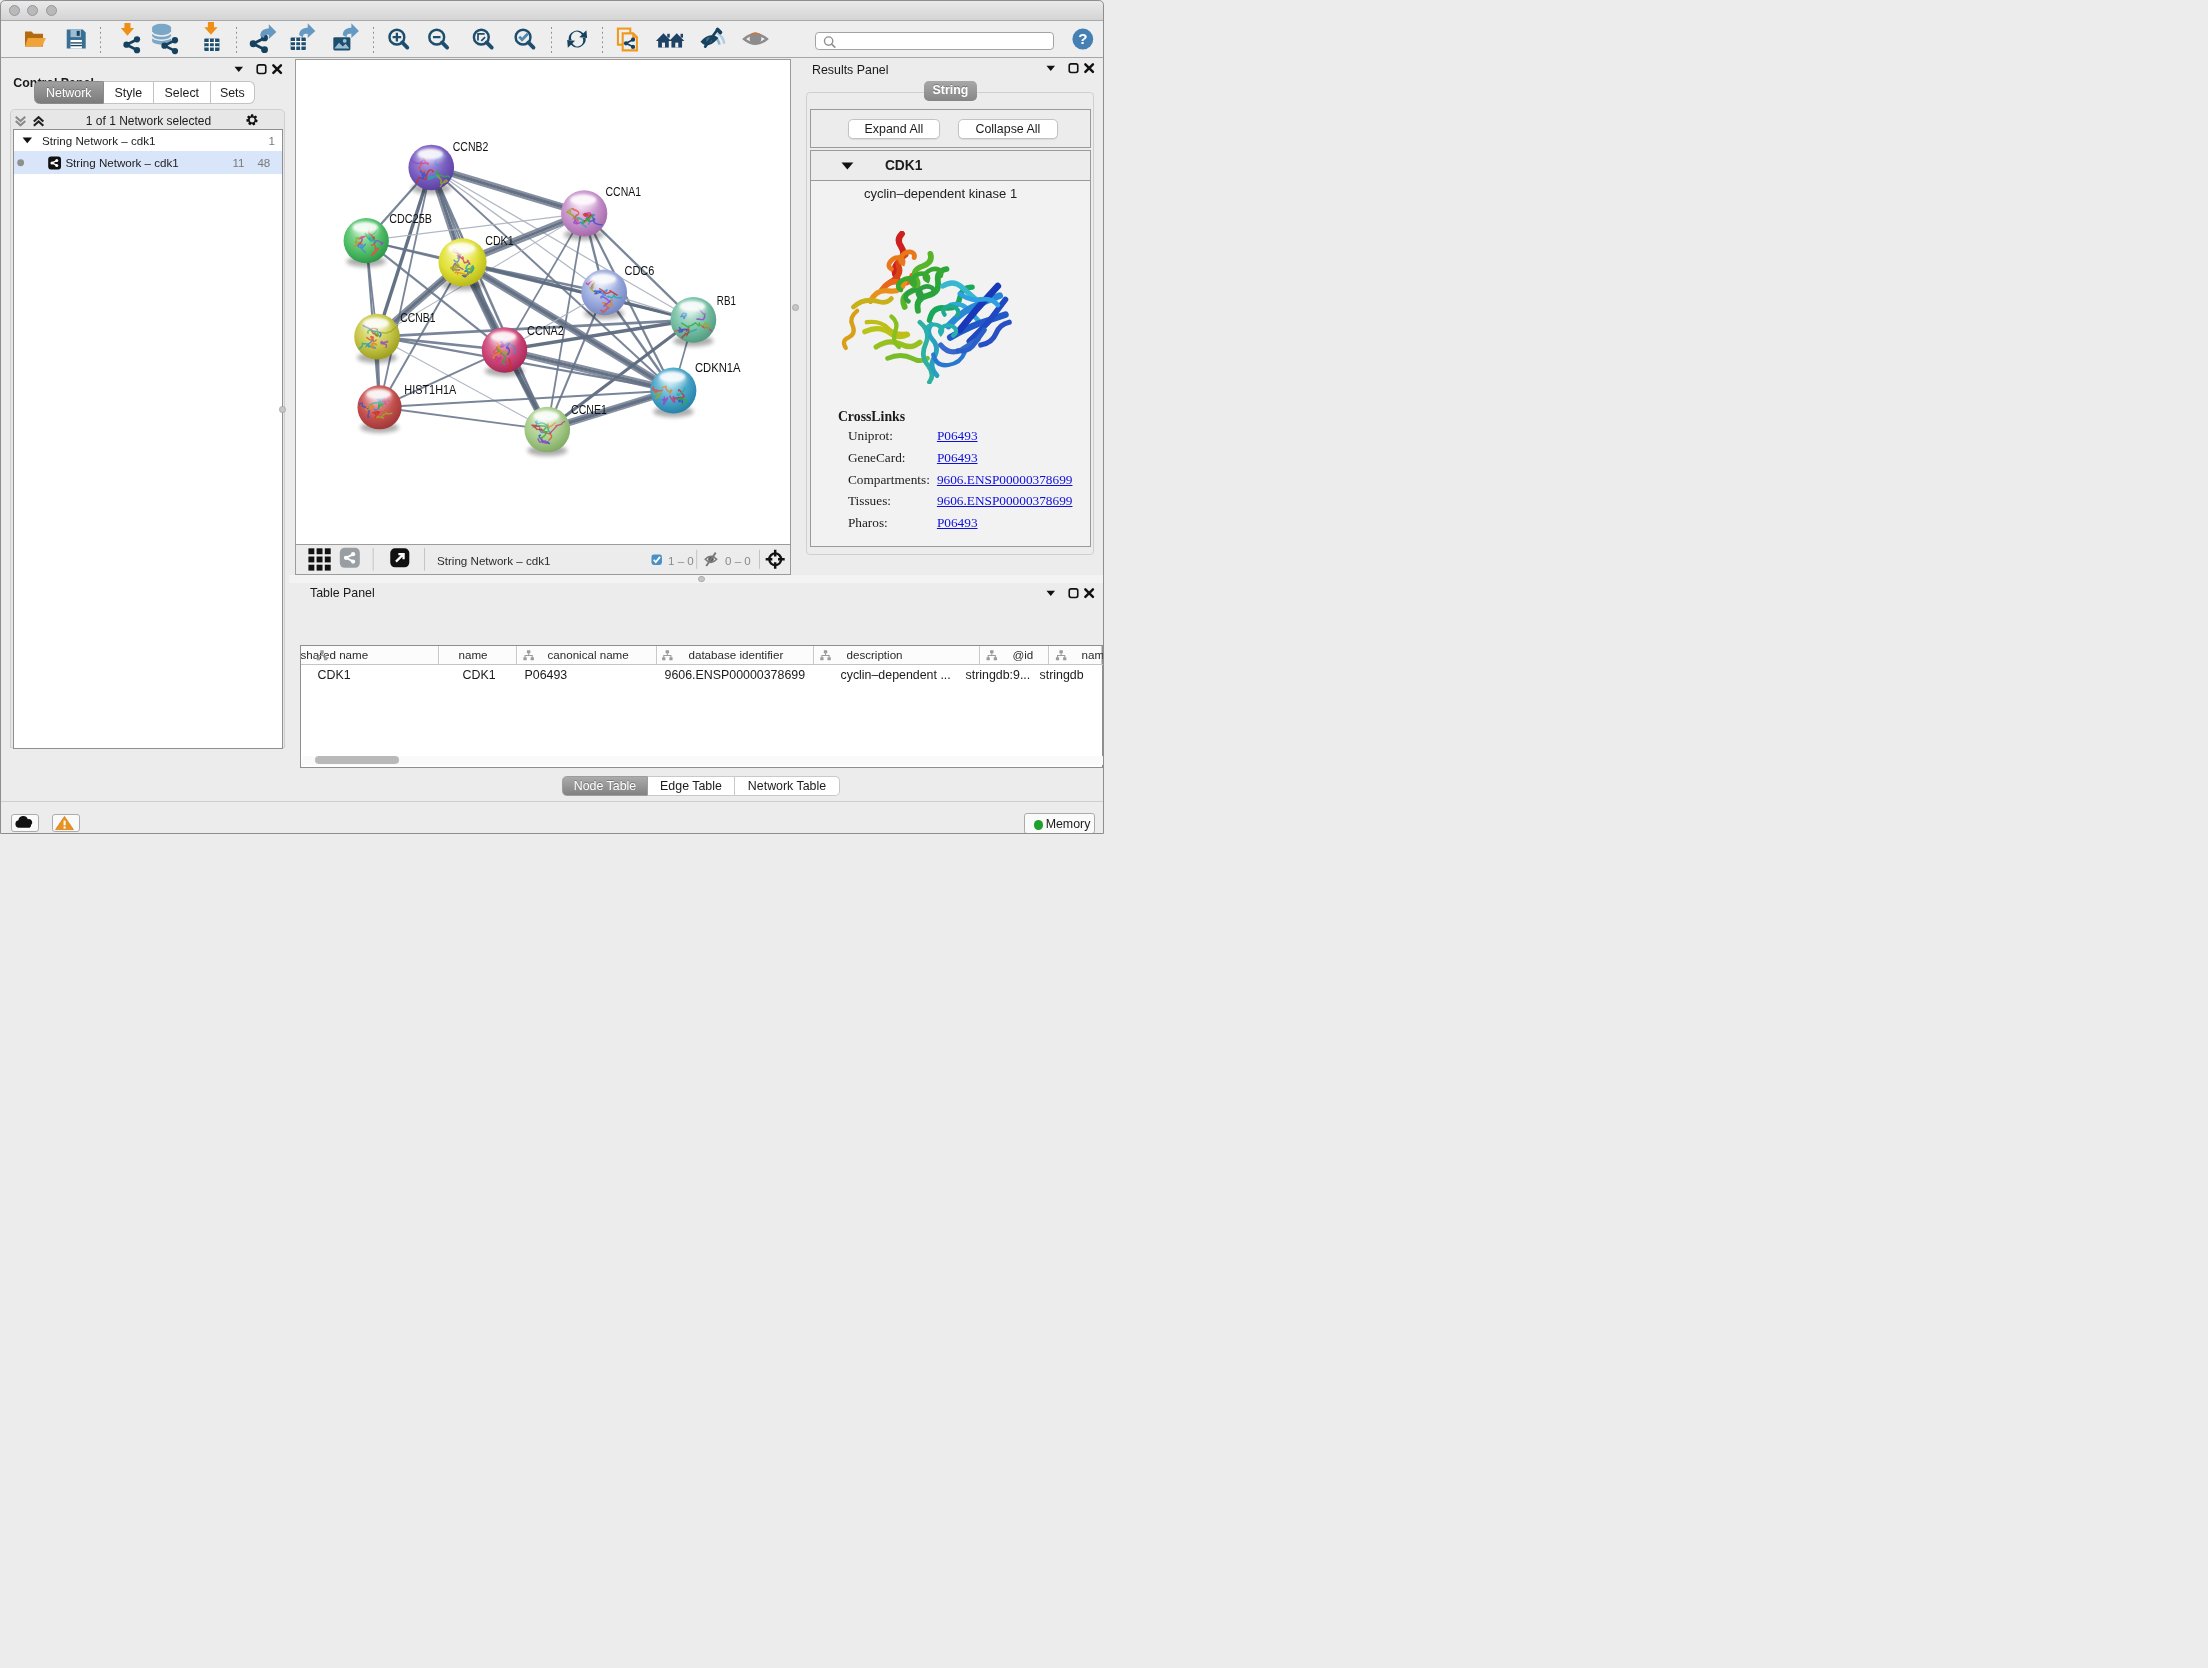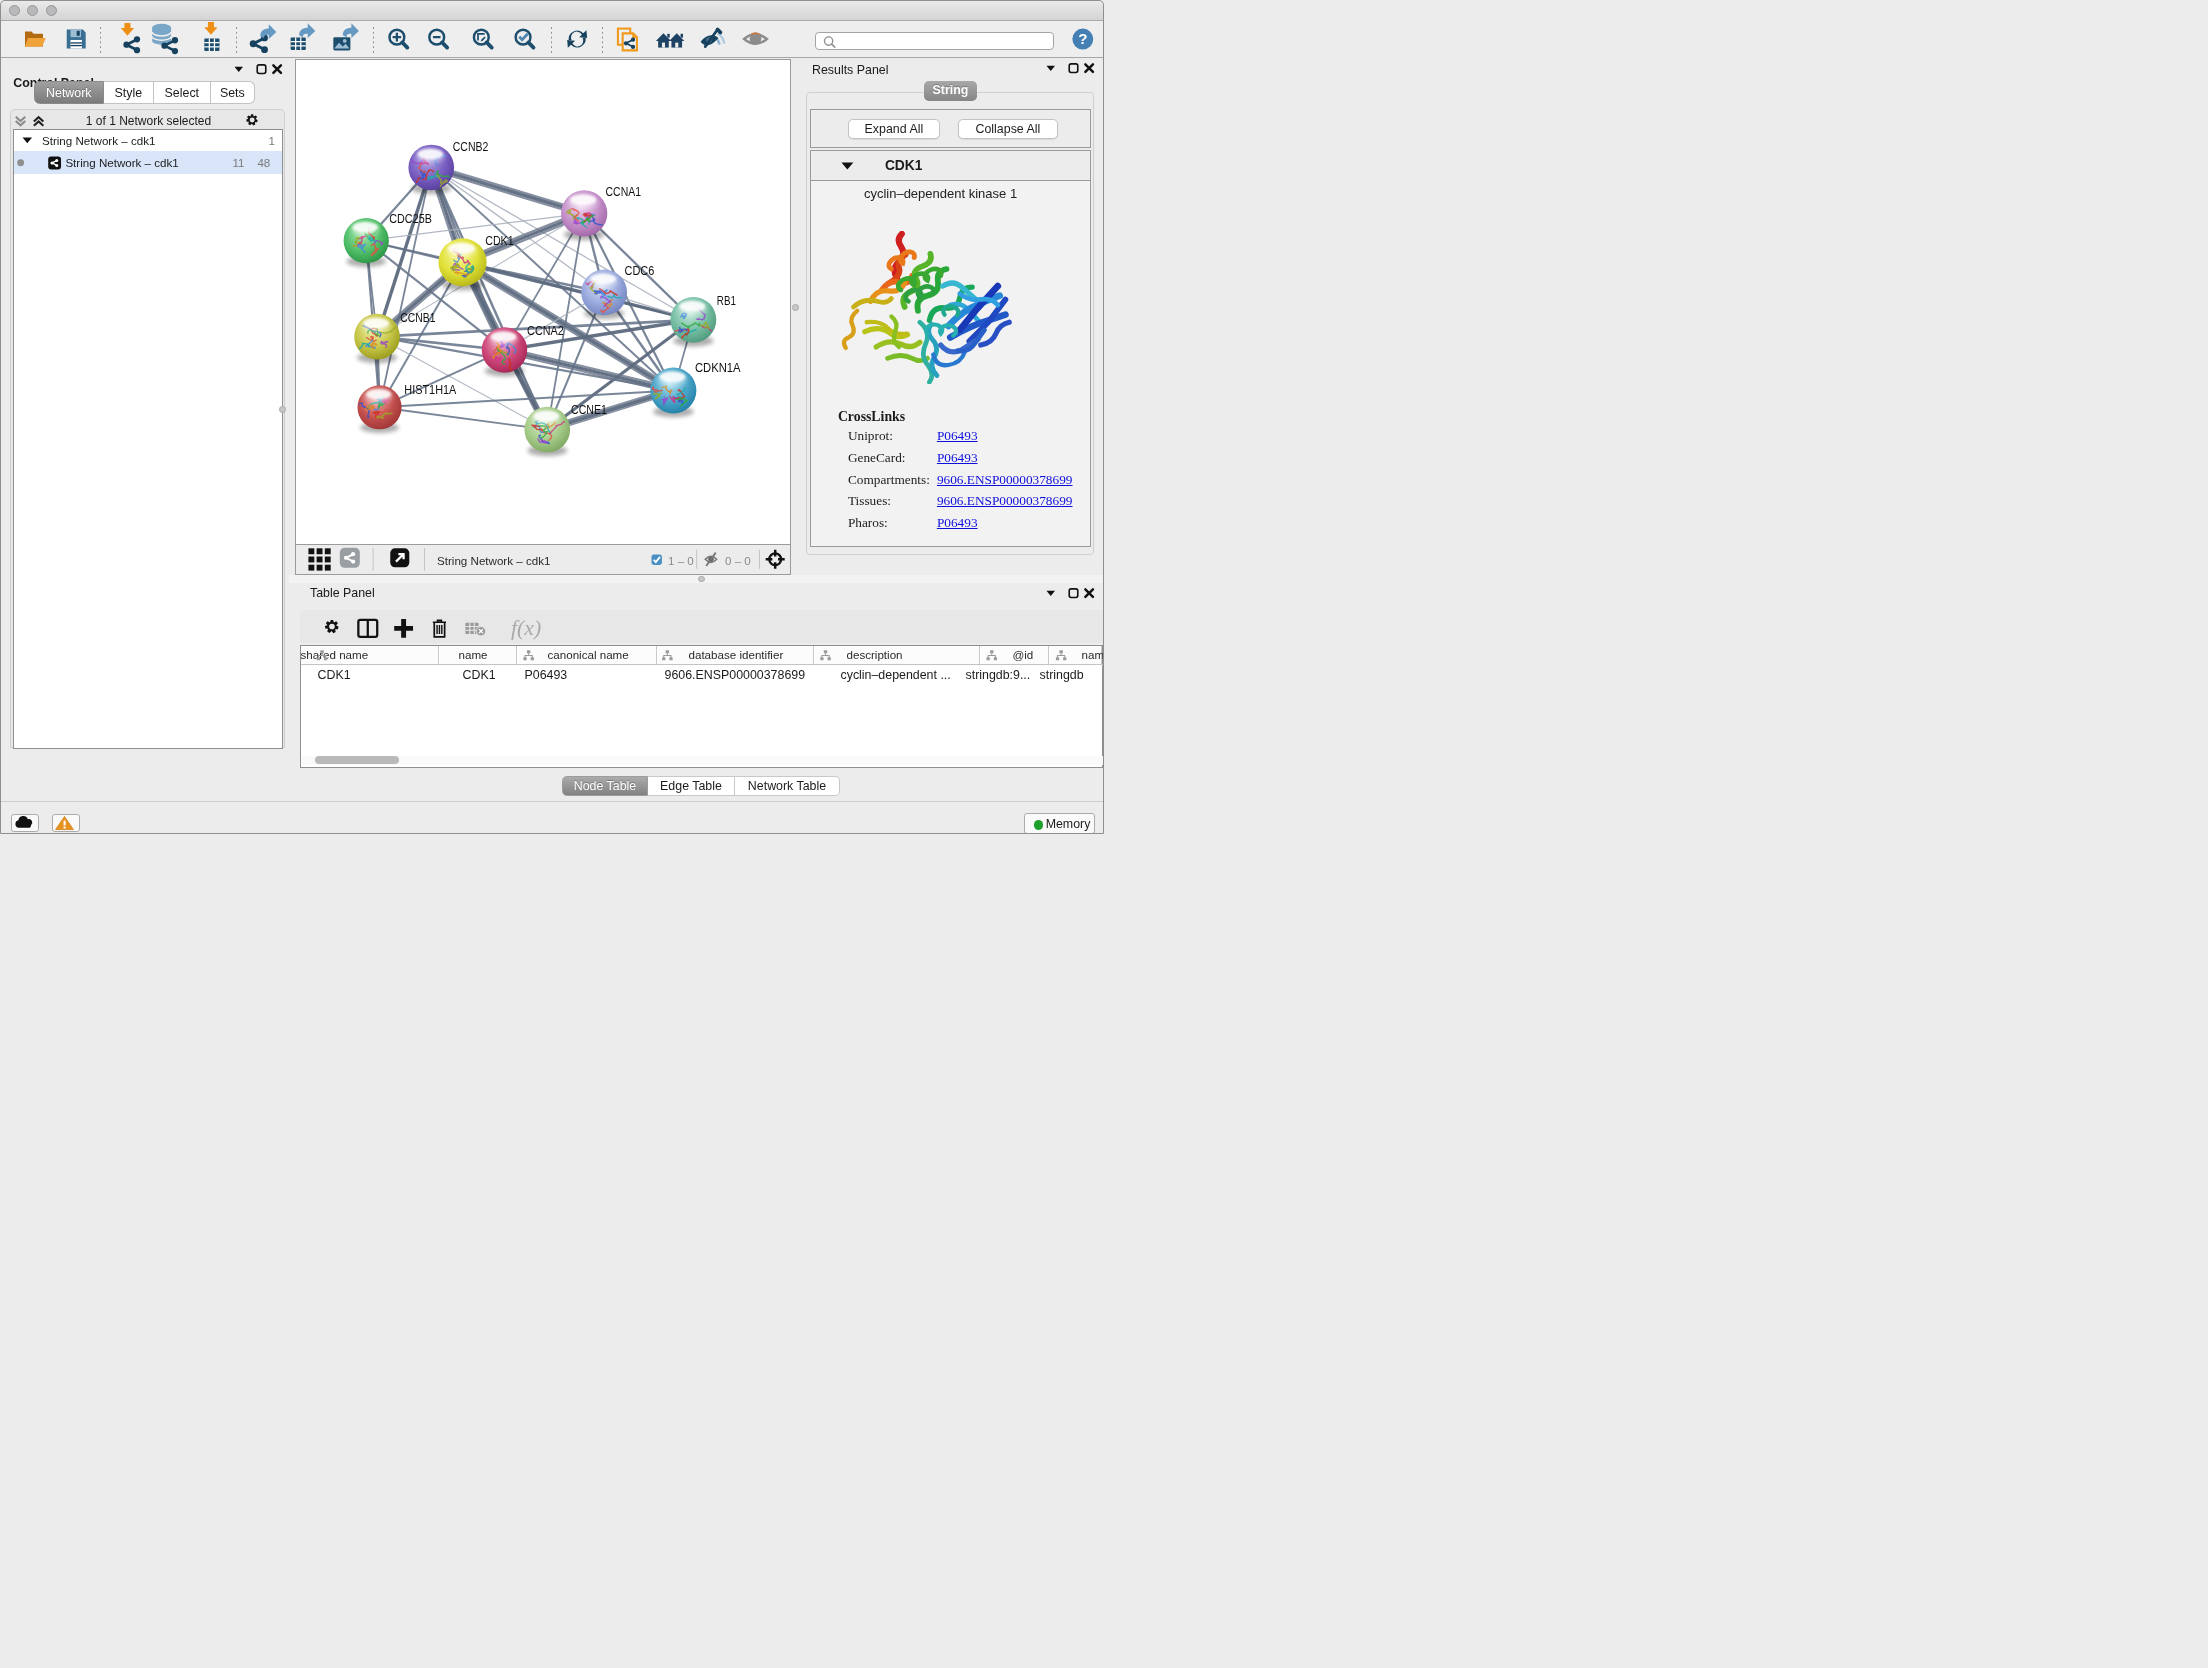--- a/index.html
+++ b/index.html
@@ -781,46 +781,20 @@
   <div id="stringtab">String</div>
 </div>
 
 <div id="tablepanel">
   <div class="ptitle abs" style="left:21px; top:2.9px;">Table Panel</div>
     <svg class="abs" style="left:757px;top:3.8px;" width="55" height="13.3" viewBox="0 0 58 14">
       <path d="M 0.5 4 L 9.5 4 L 5 9.5 Z" fill="#111"></path>
       <rect x="24.5" y="2" width="9" height="9" rx="2" fill="none" stroke="#111" stroke-width="1.7"></rect>
       <path d="M 41.5 2.5 L 49.5 10.5 M 49.5 2.5 L 41.5 10.5" stroke="#111" stroke-width="2.6" stroke-linecap="round"></path>
     </svg>
-  <div id="tp-toolbar">
-      <svg class="abs" style="left:0;top:0;font-size:13px" width="805" height="33" viewBox="0 0 846 35">
-        <g transform="translate(30,19.5)">
-          <path d="M -1.2 -9 H 1.2 L 2 -6.2 L 4.6 -7.5 L 6.3 -5.5 L 4.4 -3.4 L 7 -1.7 L 6.3 0.9 L 3.4 0.8 L 3.9 3.8 L 1.5 5.1 L -0.4 2.7 L -2.6 4.8 L -5 3.2 L -4.1 0.5 L -7 0.2 L -7.5 -2.4 L -4.8 -3.4 L -6.5 -5.8 L -4.6 -7.7 L -2.2 -6.2 Z" fill="#111"></path>
-          <circle cx="0" cy="-2" r="3" fill="#e7e7e7"></circle>
-        </g>
-        <g transform="translate(68,19.5)">
-          <rect x="-10" y="-9" width="20" height="18" rx="2" fill="none" stroke="#111" stroke-width="2.4"></rect>
-          <line x1="0" y1="-9" x2="0" y2="9" stroke="#111" stroke-width="2.4"></line>
-        </g>
-        <g transform="translate(106,19.5)">
-          <path d="M -2.6 -10 H 2.6 V -2.6 H 10 V 2.6 H 2.6 V 10 H -2.6 V 2.6 H -10 V -2.6 H -2.6 Z" fill="#111"></path>
-        </g>
-        <g transform="translate(144,19.5)">
-          <path d="M -7 -6.5 H 7 M -5.5 -6.5 V 9 H 5.5 V -6.5 M -2 -8.5 H 2 V -6.5 H -2 Z" fill="none" stroke="#111" stroke-width="1.8"></path>
-          <path d="M -2.5 -3.5 V 6 M 0 -3.5 V 6 M 2.5 -3.5 V 6" stroke="#111" stroke-width="1.5"></path>
-        </g>
-        <g transform="translate(181.5,19.5)">
-          <rect x="-10" y="-6" width="14" height="12" rx="1" fill="#9a9a9a"></rect>
-          <path d="M -10 -2 H 4 M -10 2 H 4 M -5.3 -6 V 6 M -0.6 -6 V 6" stroke="#e7e7e7" stroke-width="1.2"></path>
-          <circle cx="6.5" cy="3" r="5" fill="#9a9a9a" stroke="#e7e7e7" stroke-width="1"></circle>
-          <path d="M 4.5 1 L 8.5 5 M 8.5 1 L 4.5 5" stroke="#fff" stroke-width="1.4"></path>
-        </g>
-        <text x="220" y="27" font-family="Liberation Serif" font-size="23" font-style="italic" fill="#a8a8a8">f(x)</text>
-      </svg>
-    </div>
   <div id="tp-table">
     <div style="position:absolute;left:0;top:18px;width:802px;height:1px;background:#c4c4c4;"></div>
       <div class="th" style="left:0; width:138px;"><span style="">shared name</span></div>
     <div class="th" style="left:139px; width:77px;"><span style="margin-left:19px;">name</span></div>
     <div class="th" style="left:217px; width:139px;"><span style="margin-left:30px;">canonical name</span></div>
     <div class="th" style="left:357px; width:156px;"><span style="margin-left:31px;">database identifier</span></div>
     <div class="th" style="left:514px; width:165px;"><span style="margin-left:32px;">description</span></div>
     <div class="th" style="left:680px; width:68px;"><span style="margin-left:32px;">@id</span></div>
     <div class="th" style="left:749px; width:52px;"><span style="margin-left:32px;">namespac</span></div>
     <svg class="abs" style="left:0;top:0;" width="803" height="19" viewBox="0 0 844 20">

